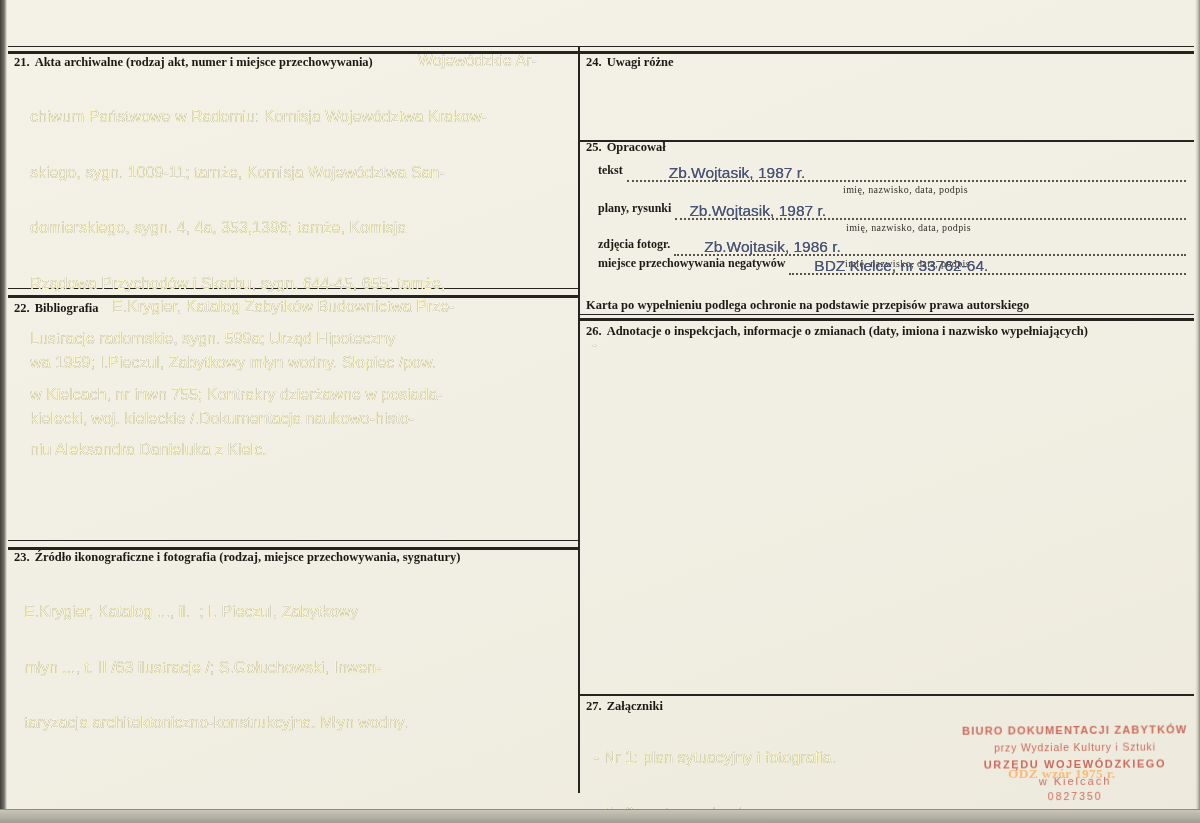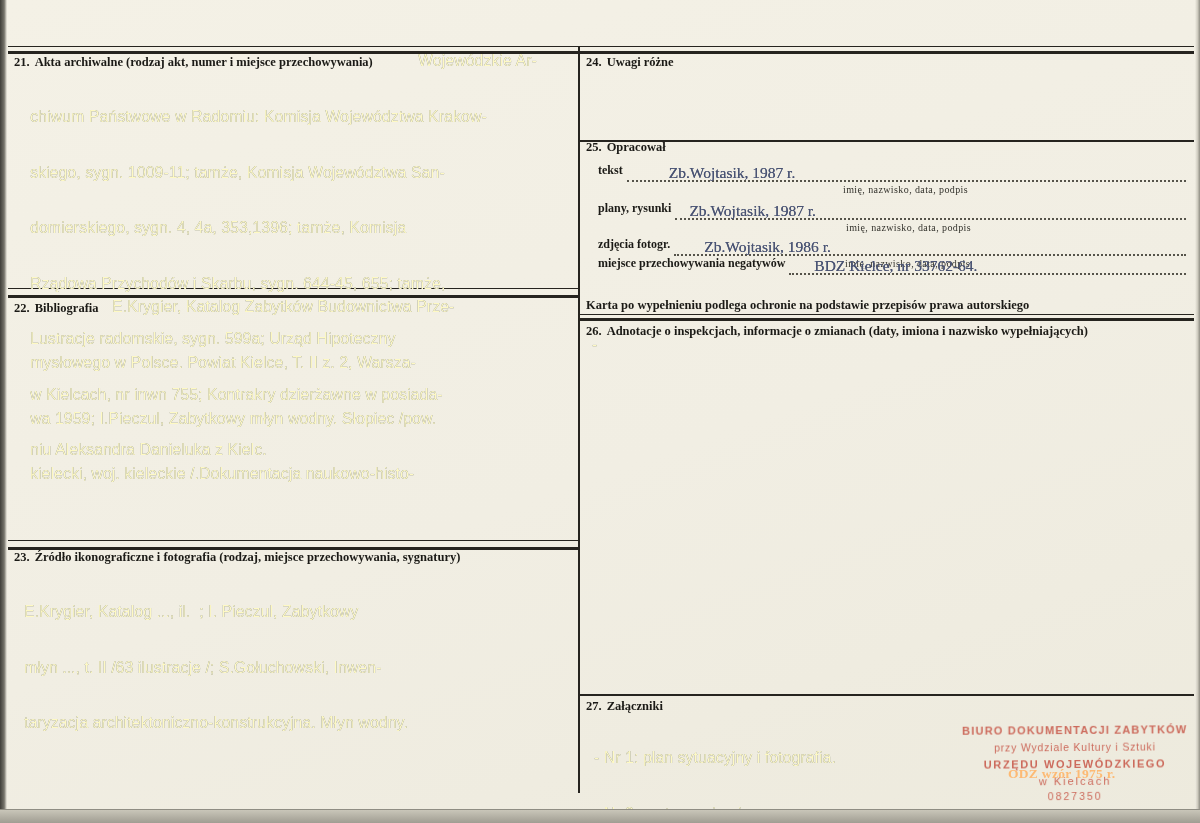--- a/index.html
+++ b/index.html
@@ -17,21 +17,21 @@
   .h .num{margin-right:5px}
   .typed{position:absolute;font-family:Liberation Sans, sans-serif;
        font-size:16px;line-height:18.5px;color:#fef9c3;white-space:pre;
        text-shadow:0 0 .6px #4a5474}
   .typed div{height:18.5px}
   .p-row{position:absolute;display:flex;align-items:center;height:20px}
   .p-row .p-label{font:bold 12px "Liberation Serif",serif;color:#1b1a16;white-space:nowrap;
        padding-bottom:1px}
   .p-row .dotline{flex:1;border-bottom:2px dotted #55534a;height:20px;display:flex;
        align-items:flex-end;margin-left:4px}
-  .p-row .val{font-family:Liberation Serif, serif;font-size:15.5px;
+  .p-row .val{font-family:Liberation Sans, sans-serif;font-size:15.5px;
        color:#4a5474;white-space:pre;text-shadow:0 0 .6px #4a5474;position:relative;top:2px}
   .sub{position:absolute;font:10px "Liberation Serif",serif;color:#33322c;letter-spacing:.4px}
   .note{position:absolute;font:bold 12.5px "Liberation Serif",serif;color:#1b1a16}
   .stamp{position:absolute;left:952px;top:722px;width:246px;text-align:center;
        color:#c44a3b;filter:blur(.5px);opacity:.8;transform:rotate(-.4deg);
        font-family:"Liberation Sans",sans-serif}
   .stamp .l1{font-weight:bold;font-size:11px;letter-spacing:1.2px;line-height:17px}
   .stamp .l2{font-size:10.5px;letter-spacing:.8px;line-height:17px}
   .stamp .l3{font-weight:bold;font-size:11px;letter-spacing:1.6px;line-height:17px}
   .stamp .l4{font-size:11px;letter-spacing:2px;line-height:16px}
@@ -68,21 +68,20 @@
   <div>Lustracje radomskie, sygn. 599a; Urząd Hipoteczny</div>
   <div>w Kielcach, nr inwn 755; Kontrakry dzierżawne w posiada-</div>
   <div>niu Aleksandra Danieluka z Kielc.</div>
 </div>
 
 <div class="h" style="left:14px;top:301px">
   <span class="num">22.</span><span>Bibliografia</span>
 </div>
 <div class="typed" style="left:112px;top:298px">E.Krygier, Katalog Zabytków Budownictwa Prze-</div>
 <div class="typed" style="left:30px;top:317px">
-  <div>mysłowego w Polsce. Powiat Kielce, T. II z. 2, Warsza-</div>
   <div>wa 1959; I.Pieczul, Zabytkowy młyn wodny. Słopiec /pow.</div>
   <div>kielecki, woj. kieleckie /.Dokumentacja naukowo-histo-</div>
 </div>
 
 <div class="h" style="left:14px;top:550px">
   <span class="num">23.</span><span>Źródło ikonograficzne i fotografia (rodzaj, miejsce przechowywania, sygnatury)</span>
 </div>
 <div class="typed" style="left:24px;top:566px">
   <div>E.Krygier, Katalog ..., il.  ; I. Pieczul, Zabytkowy</div>
   <div>młyn ..., t. II /63 ilustracje /; S.Gołuchowski, Inwen-</div>

